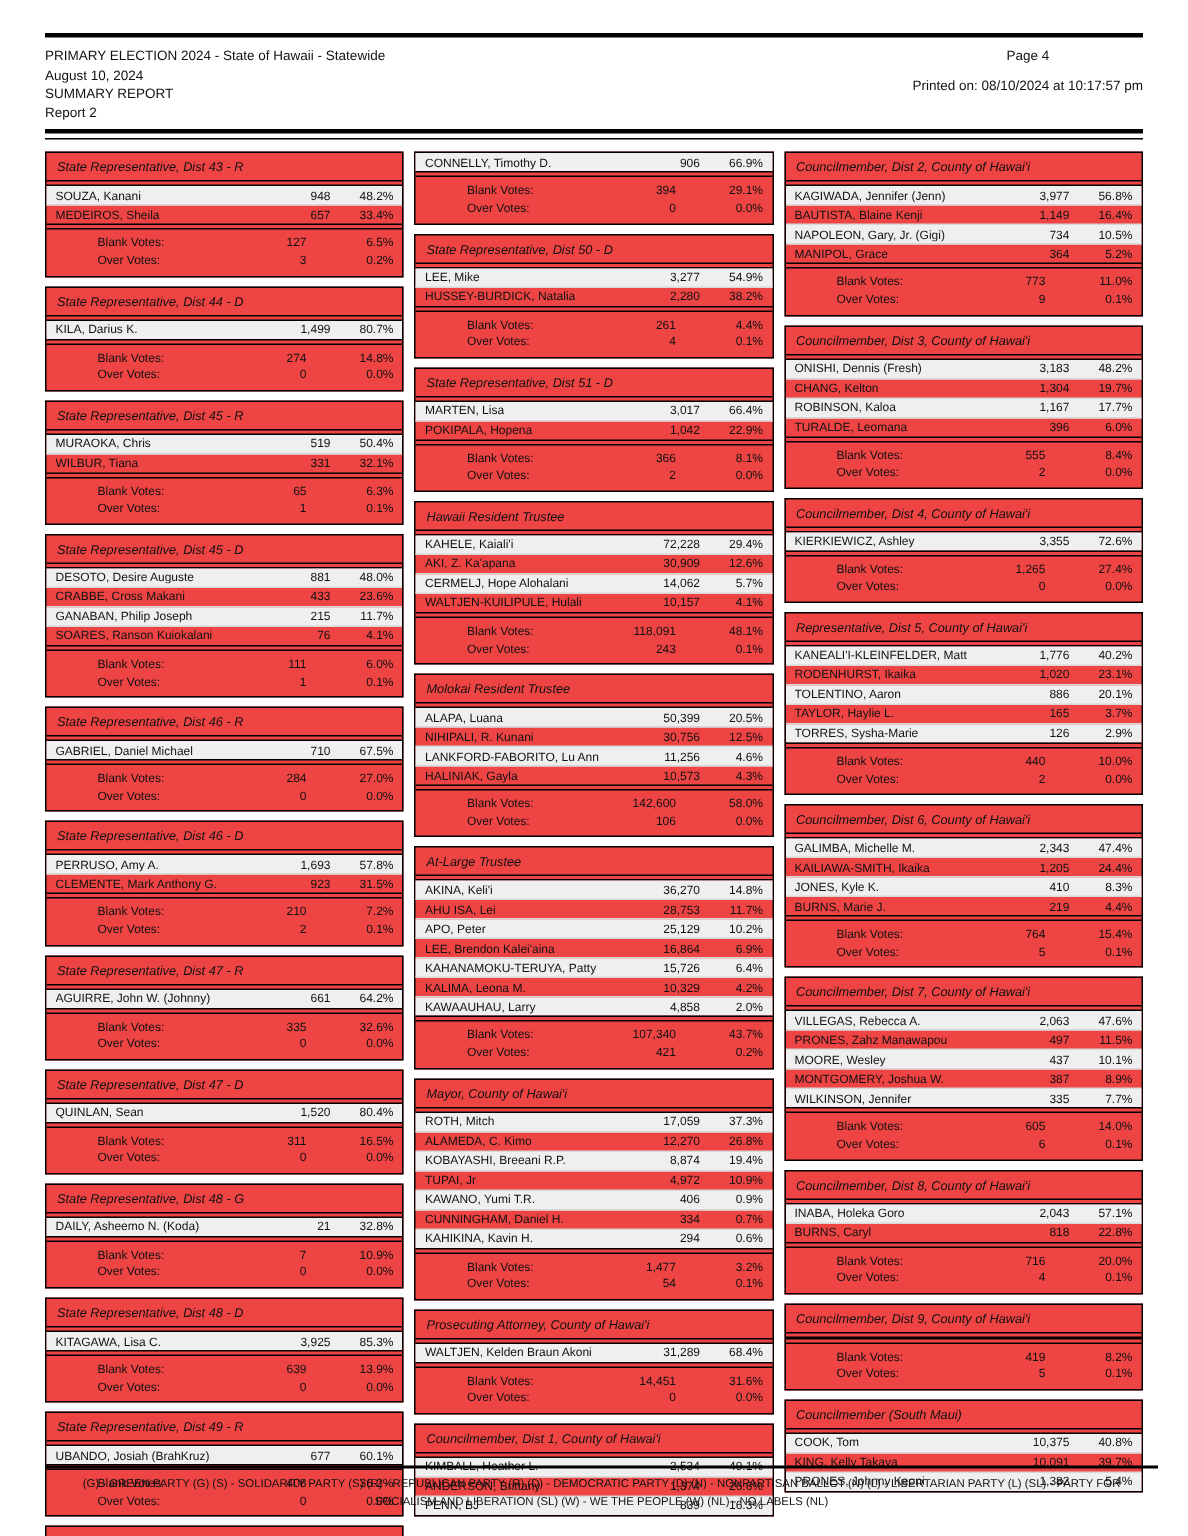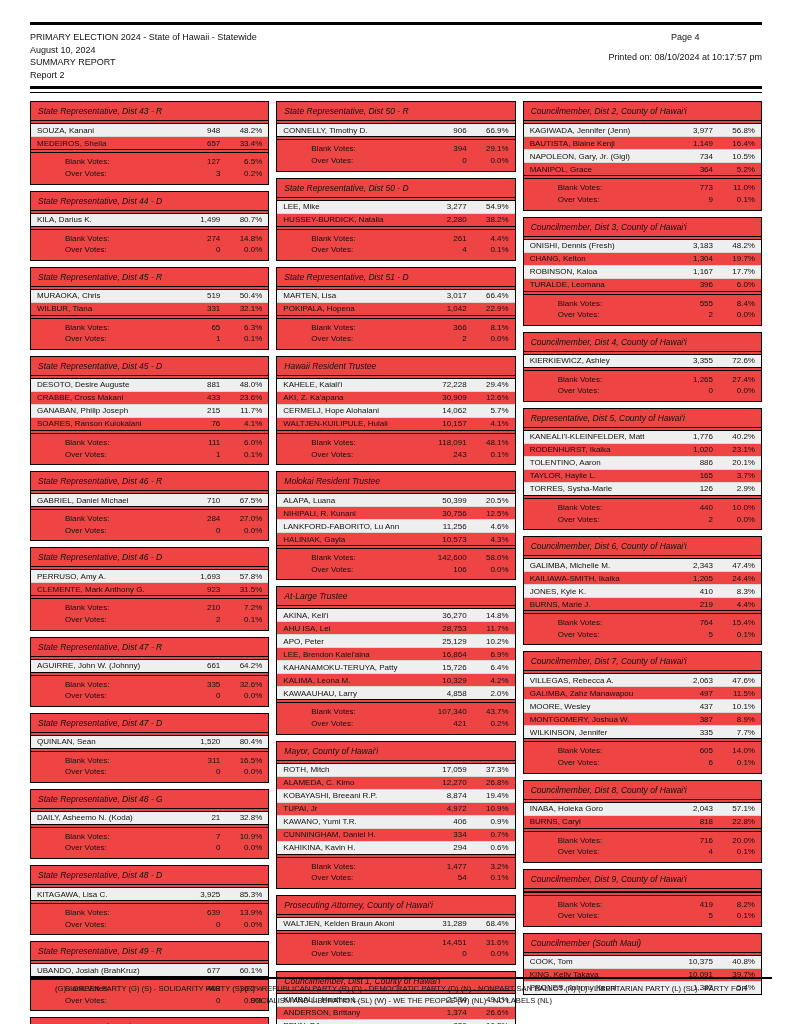--- a/index.html
+++ b/index.html
@@ -22,21 +22,21 @@
     font-style:italic;font-size:8.5px;padding:4px 7px 4px 7px;
     border-bottom:4px double #000;white-space:nowrap;overflow:hidden;
   }
   .cand-row{display:flex;align-items:baseline;padding:1.5px 6px;font-size:8px;border-bottom:1px solid #d8d8d8;}
   .cand-row:last-child{border-bottom:none;}
   .cand-row:nth-child(odd){background:#efefef;}
   .cand-name{flex:1 1 auto;white-space:nowrap;overflow:hidden;}
   .cand-votes{width:52px;text-align:right;flex:0 0 auto;}
   .cand-pct{width:42px;text-align:right;flex:0 0 auto;}
   .totals{border-top:4px double #000;padding:3px 6px 4px 6px;}
-  .total-row{display:flex;align-items:center;font-size:8px;line-height:1.45;}
+  .total-row{display:flex;align-items:center;font-size:8px;line-height:1.45;gap:16px;}
   .total-label{flex:1 1 auto;padding-left:28px;white-space:nowrap;}
   .total-votes{width:52px;text-align:right;flex:0 0 auto;}
   .total-pct{width:42px;text-align:right;flex:0 0 auto;}
   .report-footer{position:absolute;left:30px;right:20px;bottom:18px;}
   .rule-footer{border-top:2px solid #000;margin-bottom:4px;}
   .legend{font-size:7.6px;text-align:center;line-height:1.5;padding:0 18px;}
 </style>
 </head>
 <body>
 
@@ -331,21 +331,20 @@
               <span class="total-pct">0.0%</span>
             </div>
           </div>
         </section>
         <section class="contest">
           <div class="contest-title">State Representative, Dist 49 - D</div>
         </section>
       </section>
     <section class="report-col">
         <section class="contest">
-          <div class="contest-title">State Representative, Dist 50 - R</div>
           <div class="candidates">
             <div class="cand-row">
               <span class="cand-name">CONNELLY, Timothy D.</span>
               <span class="cand-votes">906</span>
               <span class="cand-pct">66.9%</span>
             </div>
           </div>
           <div class="totals">
             <div class="total-row">
               <span class="total-label">Blank Votes:</span>
@@ -812,21 +811,21 @@
         </section>
         <section class="contest">
           <div class="contest-title">Councilmember, Dist 7, County of Hawai'i</div>
           <div class="candidates">
             <div class="cand-row">
               <span class="cand-name">VILLEGAS, Rebecca A.</span>
               <span class="cand-votes">2,063</span>
               <span class="cand-pct">47.6%</span>
             </div>
             <div class="cand-row">
-              <span class="cand-name">GALIMBA, Zahz Manawapou</span>
+              <span class="cand-name">PRONES, Zahz Manawapou</span>
               <span class="cand-votes">497</span>
               <span class="cand-pct">11.5%</span>
             </div>
             <div class="cand-row">
               <span class="cand-name">MOORE, Wesley</span>
               <span class="cand-votes">437</span>
               <span class="cand-pct">10.1%</span>
             </div>
             <div class="cand-row">
               <span class="cand-name">MONTGOMERY, Joshua W.</span>

